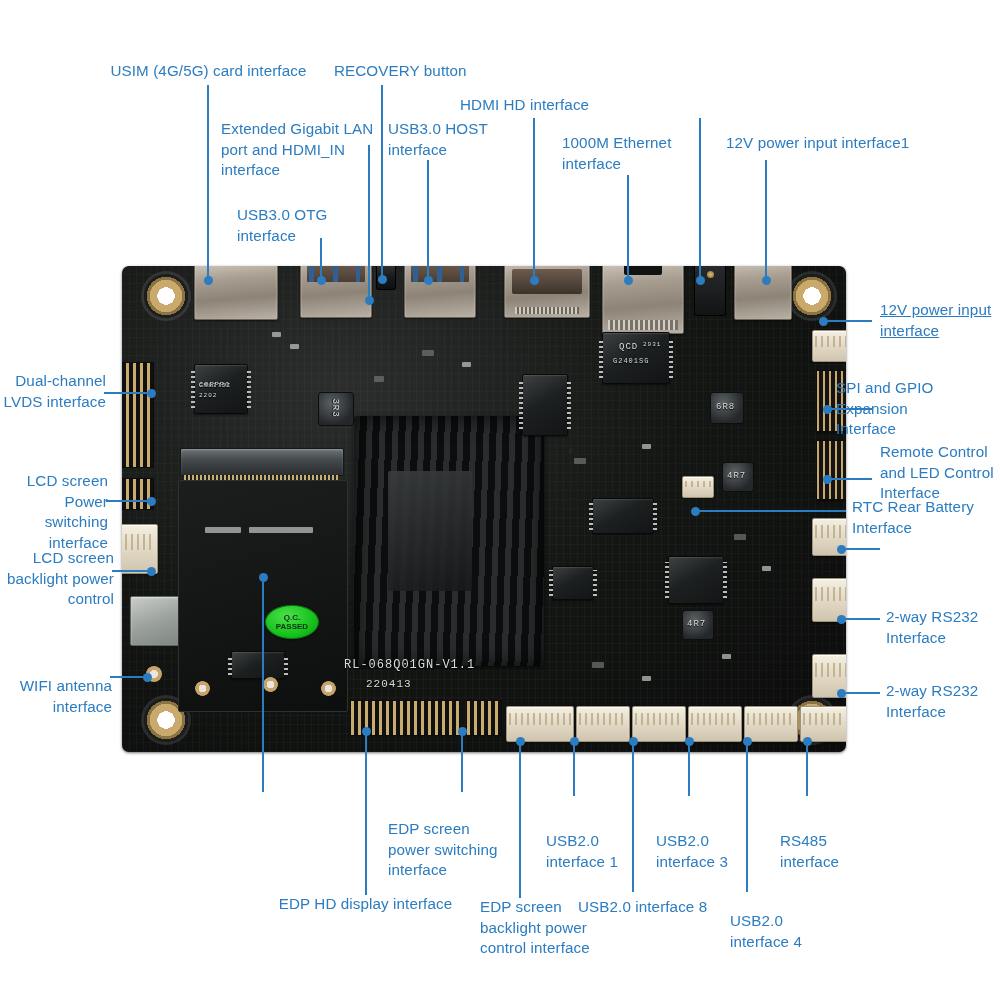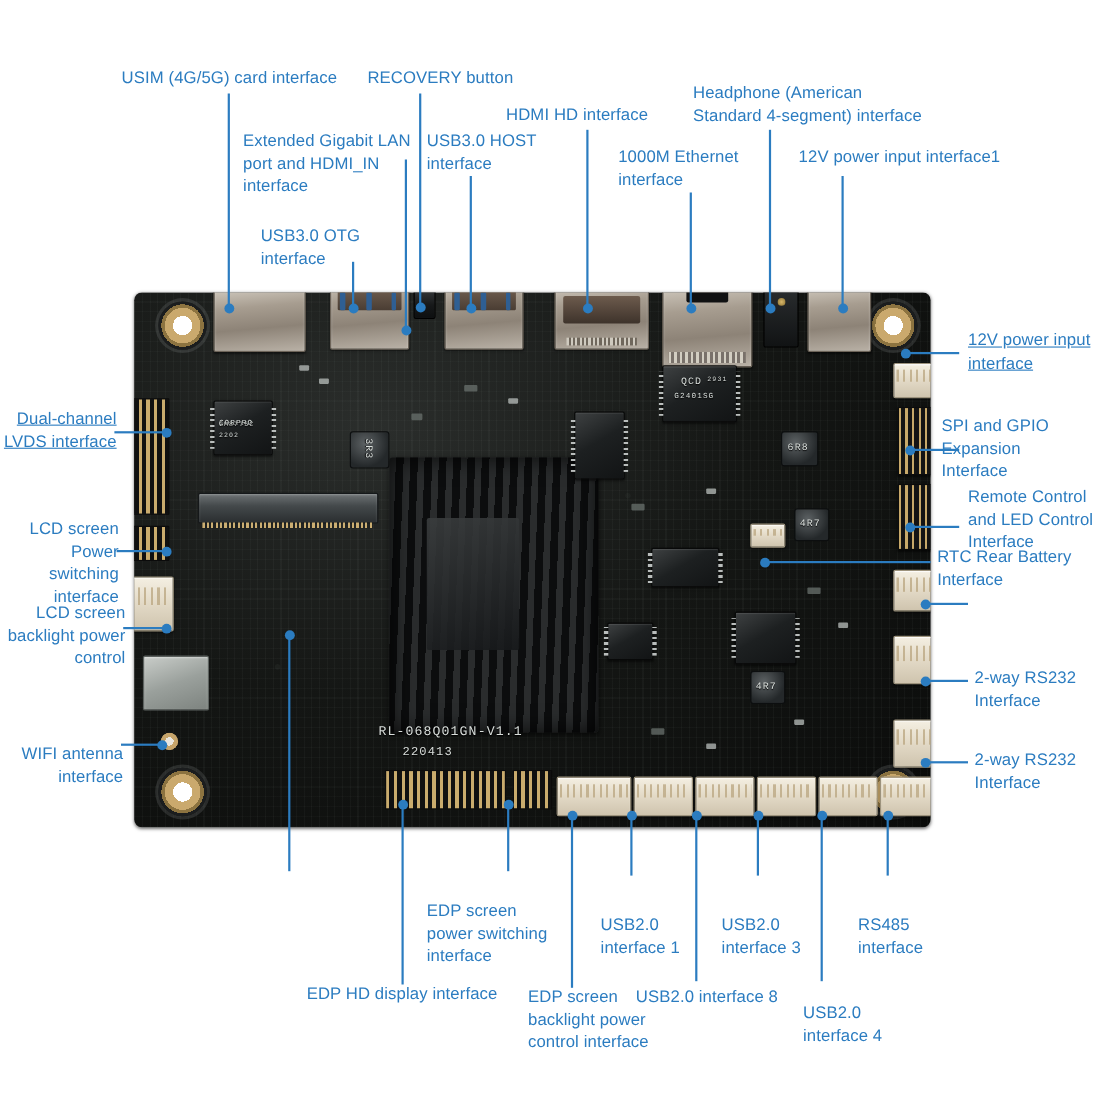--- a/index.html
+++ b/index.html
@@ -237,20 +237,32 @@
 
     <div class="part ivory" style="left:560px;top:210px;width:30px;height:20px;"></div>
 
     <div class="part hdr2" style="left:-4px;top:96px;width:34px;height:104px;"></div>
     <div class="part hdr2" style="left:-4px;top:212px;width:34px;height:30px;"></div>
     <div class="part ivory" style="left:-6px;top:258px;width:40px;height:48px;"></div>
     <div class="part can" style="left:8px;top:330px;width:58px;height:48px;"></div>
     <div class="part vhole" style="left:24px;top:400px;width:16px;height:16px;"></div>
 
     <div class="part mpcie" style="left:58px;top:182px;width:162px;height:26px;"></div>
+    <div class="part subboard" style="left:56px;top:214px;width:168px;height:230px;">
+      <div class="qc" style="left:86px;top:124px;">
+        <span>Q.C.</span>
+        <span>PASSED</span>
+      </div>
+      <div class="part ic pad" style="left:52px;top:170px;width:52px;height:26px;"></div>
+      <div class="part smd" style="left:26px;top:46px;width:36px;height:6px;"></div>
+      <div class="part smd" style="left:70px;top:46px;width:64px;height:6px;"></div>
+      <div class="part vhole" style="left:16px;top:200px;width:15px;height:15px;"></div>
+      <div class="part vhole" style="left:84px;top:196px;width:15px;height:15px;"></div>
+      <div class="part vhole" style="left:142px;top:200px;width:15px;height:15px;"></div>
+    </div>
 
     <div class="part heatsink" style="left:232px;top:150px;width:190px;height:250px;"></div>
 
     <div class="part ic pad" style="left:72px;top:98px;width:52px;height:48px;">
       <div class="silk" style="left:4px;top:16px;font-size:7px;text-align:right;">CORPRO</div>
       <div class="silk" style="left:4px;top:17px;font-size:6px;">GM8775C</div>
       <div class="silk" style="left:4px;top:27px;font-size:6px;">2202</div>
     </div>
 
     <div class="part ic pad" style="left:480px;top:66px;width:66px;height:50px;">
@@ -386,49 +398,47 @@
 
   <div class="ln v" style="left:746px;top:740px;height:152px;"></div>
   <div class="dot" style="left:747px;top:741px;"></div>
 
   <div class="ln v" style="left:806px;top:740px;height:56px;"></div>
   <div class="dot" style="left:807px;top:741px;"></div>
 
   <div class="lbl c" style="left:86px;top:61px;width:245px;">USIM (4G/5G) card interface</div>
   <div class="lbl" style="left:334px;top:61px;">RECOVERY button</div>
   <div class="lbl" style="left:460px;top:95px;">HDMI HD interface</div>
-  <div class="lbl" style="left:630px;top:75px;">Headphone (American
-Standard 4-segment) interface</div>
   <div class="lbl" style="left:221px;top:119px;">Extended Gigabit LAN
 port and HDMI_IN
 interface</div>
   <div class="lbl" style="left:388px;top:119px;">USB3.0 HOST
 interface</div>
   <div class="lbl" style="left:562px;top:133px;">1000M Ethernet
 interface</div>
   <div class="lbl" style="left:726px;top:133px;">12V power input interface1</div>
   <div class="lbl" style="left:237px;top:205px;">USB3.0 OTG
 interface</div>
 
   <div class="lbl" style="left:880px;top:300px;text-decoration:underline;">12V power input
 interface</div>
-  <div class="lbl" style="left:856px;top:378px;">SPI and GPIO
+  <div class="lbl" style="left:836px;top:378px;">SPI and GPIO
 Expansion
 Interface</div>
   <div class="lbl" style="left:880px;top:442px;">Remote Control
 and LED Control
 Interface</div>
   <div class="lbl" style="left:852px;top:497px;">RTC Rear Battery
 Interface</div>
   <div class="lbl" style="left:886px;top:607px;">2-way RS232
 Interface</div>
   <div class="lbl" style="left:886px;top:681px;">2-way RS232
 Interface</div>
 
-  <div class="lbl r" style="left:2px;top:371px;width:104px;text-decoration:underline;">Dual-channel
+  <div class="lbl r" style="left:2px;top:371px;width:104px;">Dual-channel
 LVDS interface</div>
   <div class="lbl r" style="left:-2px;top:471px;width:110px;">LCD screen
 Power switching
 interface</div>
   <div class="lbl r" style="left:-2px;top:548px;width:116px;">LCD screen
 backlight power
 control</div>
   <div class="lbl r" style="left:2px;top:676px;width:110px;">WIFI antenna
 interface</div>
 

